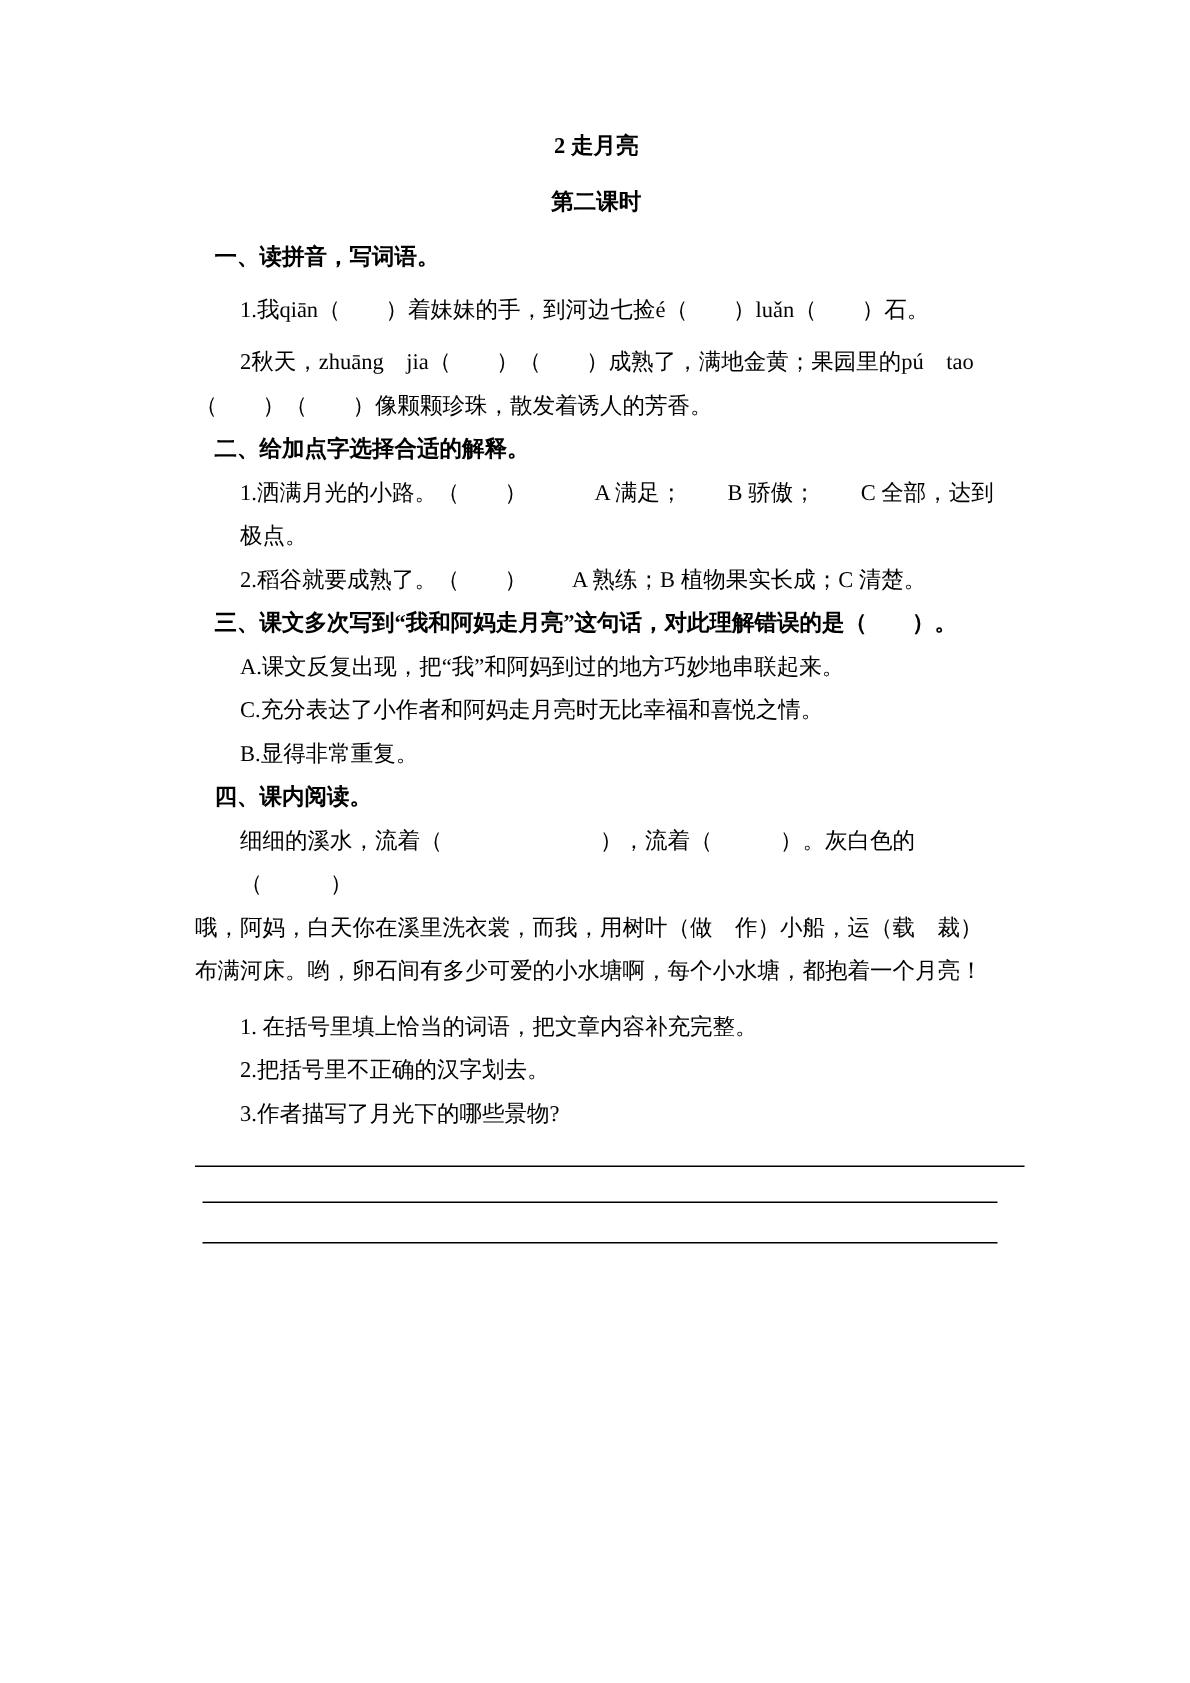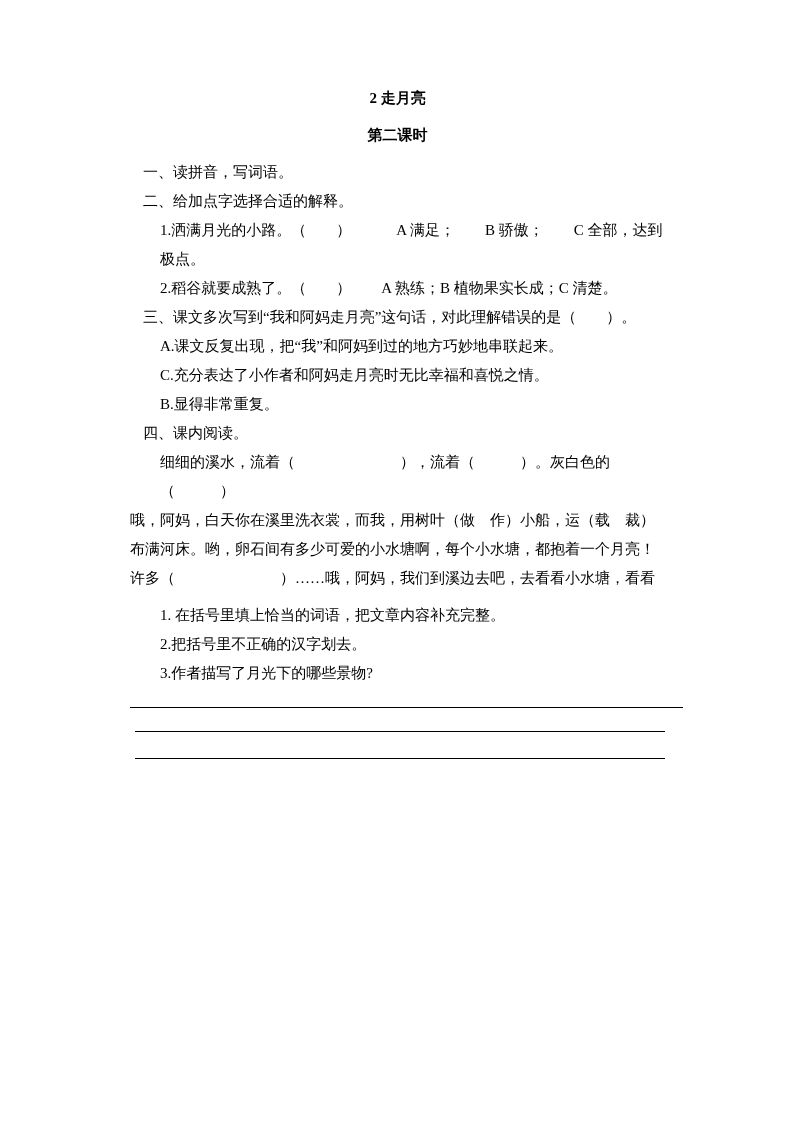--- a/index.html
+++ b/index.html
@@ -14,21 +14,21 @@
     width: 793px;
     height: 1122px;
     background: #ffffff;
     padding: 84px 128px 0 130px;
     font-size: 15px;
     line-height: 29px;
   }
   .line { white-space: pre-wrap; }
   .center { text-align: center; }
   .bold { font-weight: bold; }
-  .section { font-weight: normal; padding-left: 13px; }
+  .section { font-weight: bold; padding-left: 13px; }
   .indent { padding-left: 30px; }
   .flush { padding-left: 0; }
   .mt8 { margin-top: 8px; }
   .mt6 { margin-top: 6px; }
   .rule {
     border-bottom: 1px solid #000000;
     height: 20px;
     width: 553px;
   }
   .rule2 { height: 24px; width: 530px; margin-left: 5px; }
@@ -36,35 +36,37 @@
 </style>
 </head>
 <body>
 
 <div class="page">
 
   <div class="line center bold">2 走月亮</div>
   <div class="line center bold mt8">第二课时</div>
 
   <div class="line section mt8">一、读拼音，写词语。</div>
+  <div class="line indent mt6">1.我qiān（　　）着妹妹的手，到河边七捡é（　　）luǎn（　　）石。</div>
+  <div class="line indent mt6">2秋天，zhuāng　jia（　　）（　　）成熟了，满地金黄；果园里的pú　tao</div>
+  <div class="line flush">（　　）（　　）像颗颗珍珠，散发着诱人的芳香。</div>
 
   <div class="line section">二、给加点字选择合适的解释。</div>
   <div class="line indent">1.洒满月光的小路。（　　）　　　A 满足；　　B 骄傲；　　C 全部，达到极点。</div>
   <div class="line indent">2.稻谷就要成熟了。（　　）　　A 熟练；B 植物果实长成；C 清楚。</div>
 
   <div class="line section">三、课文多次写到“我和阿妈走月亮”这句话，对此理解错误的是（　　）。</div>
   <div class="line indent">A.课文反复出现，把“我”和阿妈到过的地方巧妙地串联起来。</div>
   <div class="line indent">C.充分表达了小作者和阿妈走月亮时无比幸福和喜悦之情。</div>
   <div class="line indent">B.显得非常重复。</div>
 
   <div class="line section">四、课内阅读。</div>
   <div class="line indent">细细的溪水，流着（　　　　　　　），流着（　　　）。灰白色的（　　　）</div>
   <div class="line flush">哦，阿妈，白天你在溪里洗衣裳，而我，用树叶（做　作）小船，运（载　裁）</div>
   <div class="line flush">布满河床。哟，卵石间有多少可爱的小水塘啊，每个小水塘，都抱着一个月亮！</div>
-  <div class="line flush">许多（　　　　　　　）……哦，阿妈，我们到溪边去吧，去看看小水塘，看看</div>
 
   <div class="line indent mt8">1. 在括号里填上恰当的词语，把文章内容补充完整。</div>
   <div class="line indent">2.把括号里不正确的汉字划去。</div>
   <div class="line indent">3.作者描写了月光下的哪些景物?</div>
 
   <div class="rule"></div>
 
 
   <div class="rule rule2"></div>
   <div class="rule rule3"></div>

